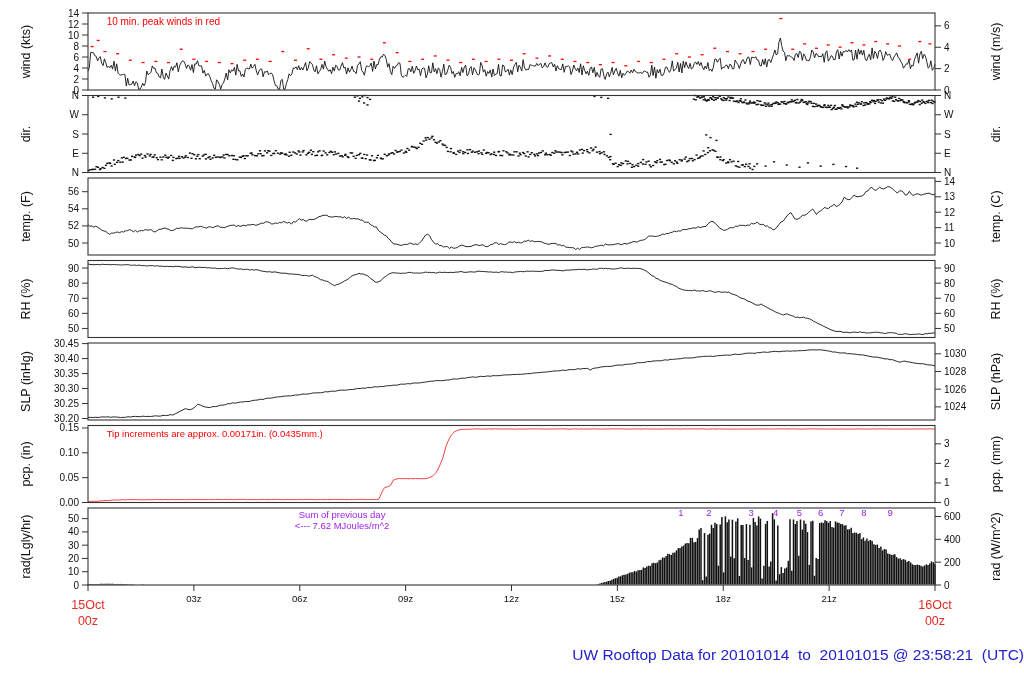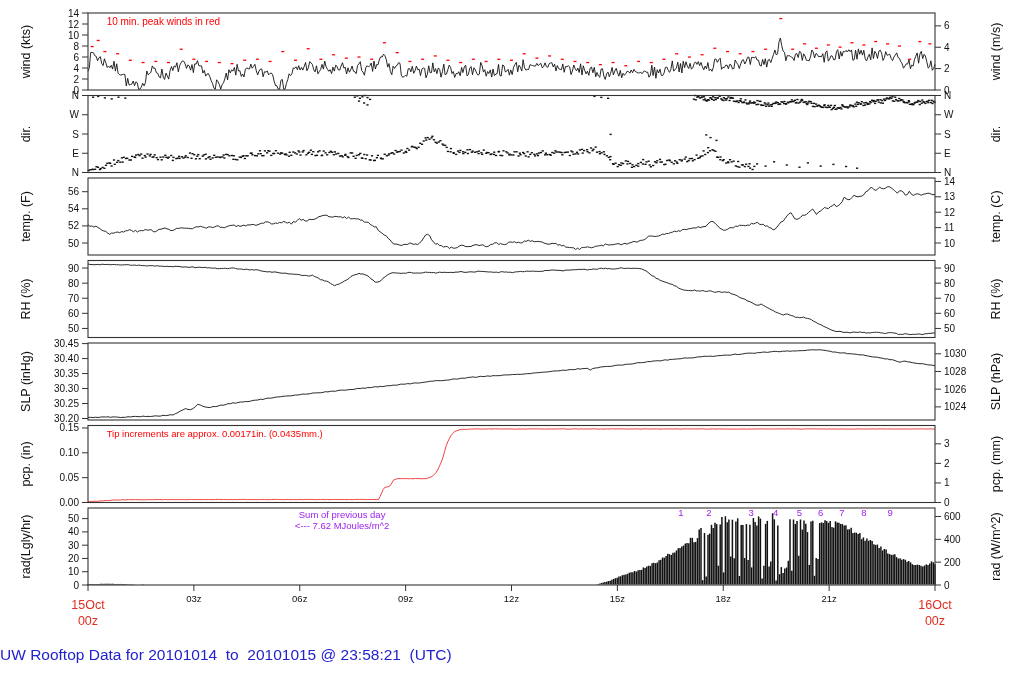--- a/index.html
+++ b/index.html
@@ -1,20 +1,20 @@
 <!DOCTYPE html>
 <html><head>
 <meta charset="utf-8">
 <style>
   html,body{margin:0;padding:0;background:#ffffff;}
   .page{position:relative;width:1024px;height:700px;background:#fff;overflow:hidden;
         font-family:"Liberation Sans", sans-serif;}
   svg{position:absolute;left:0;top:0;}
   svg text{font-family:"Liberation Sans", sans-serif;}
-  .title{position:absolute;left:0;top:646px;width:1024px;text-align:left;
+  .title{position:absolute;left:0;top:646px;width:1024px;text-align:right;
          font-size:15.5px;color:#2222cc;white-space:pre;}
 </style>
 </head>
 <body>
 
 <div class="page">
   <svg width="1024" height="645" viewBox="0 0 1024 645">
       <g>
         <g>
           <path d="M88.0 71.4L89.4 67.4L90.7 52.4L92.1 52.5L93.5 52.8L94.8 55.7L96.2 56.4L97.6 60.8L98.9 57.9L100.3 56.6L101.7 63.4L103.1 65.6L104.4 58.8L105.8 62.7L107.2 67.5L108.5 66.0L109.9 67.7L111.3 65.3L112.6 69.1L114.0 61.2L115.4 71.1L116.7 63.8L118.1 73.2L119.5 74.6L120.8 75.1L122.2 74.6L123.6 74.3L124.9 74.5L126.3 86.0L127.7 78.3L129.1 85.0L130.4 84.6L131.8 84.2L133.2 81.0L134.5 85.7L135.9 81.8L137.3 82.9L138.6 89.2L140.0 89.2L141.4 86.9L142.7 83.3L144.1 85.8L145.5 82.3L146.8 71.0L148.2 74.8L149.6 73.5L150.9 72.5L152.3 65.9L153.7 68.4L155.0 68.1L156.4 72.8L157.8 73.3L159.2 77.0L160.5 77.9L161.9 69.0L163.3 77.3L164.6 79.4L166.0 73.1L167.4 76.1L168.7 79.1L170.1 70.3L171.5 66.6L172.8 70.6L174.2 66.0L175.6 67.1L176.9 62.7L178.3 71.8L179.7 65.5L181.0 62.9L182.4 60.9L183.8 61.3L185.2 64.0L186.5 68.4L187.9 64.9L189.3 66.1L190.6 70.2L192.0 64.6L193.4 72.6L194.7 63.9L196.1 64.1L197.5 60.7L198.8 65.7L200.2 65.9L201.6 65.9L202.9 73.1L204.3 70.4L205.7 76.1L207.0 74.1L208.4 73.6L209.8 76.7L211.2 80.7L212.5 83.4L213.9 88.1L215.3 89.2L216.6 79.8L218.0 81.7L219.4 84.5L220.7 89.2L222.1 84.7L223.5 82.8L224.8 78.9L226.2 73.1L227.6 79.9L228.9 69.7L230.3 72.9L231.7 69.9L233.0 71.1L234.4 67.4L235.8 75.1L237.1 64.3L238.5 71.0L239.9 70.8L241.3 76.4L242.6 74.0L244.0 76.9L245.4 69.2L246.7 67.9L248.1 68.7L249.5 69.0L250.8 64.1L252.2 68.2L253.6 66.3L254.9 64.3L256.3 70.9L257.7 74.9L259.0 71.1L260.4 69.1L261.8 69.0L263.1 76.8L264.5 71.7L265.9 72.1L267.3 71.0L268.6 74.8L270.0 73.4L271.4 73.1L272.7 74.9L274.1 81.1L275.5 85.5L276.8 85.7L278.2 89.2L279.6 89.2L280.9 80.4L282.3 79.4L283.7 89.2L285.0 89.2L286.4 83.5L287.8 79.5L289.1 73.8L290.5 75.6L291.9 73.9L293.3 67.9L294.6 68.4L296.0 66.8L297.4 69.7L298.7 65.7L300.1 70.0L301.5 67.4L302.8 70.1L304.2 66.4L305.6 62.6L306.9 70.7L308.3 67.9L309.7 61.7L311.0 62.8L312.4 64.5L313.8 69.9L315.1 71.9L316.5 65.8L317.9 73.8L319.2 71.7L320.6 69.6L322.0 64.4L323.4 69.1L324.7 61.1L326.1 66.9L327.5 69.2L328.8 71.3L330.2 69.7L331.6 73.7L332.9 67.1L334.3 71.1L335.7 65.2L337.0 66.3L338.4 70.0L339.8 70.0L341.1 66.0L342.5 62.7L343.9 68.1L345.2 67.2L346.6 74.0L348.0 67.8L349.4 72.2L350.7 69.8L352.1 66.0L353.5 71.3L354.8 71.7L356.2 73.6L357.6 65.3L358.9 64.0L360.3 61.7L361.7 70.6L363.0 72.0L364.4 75.2L365.8 67.6L367.1 65.7L368.5 67.1L369.9 65.6L371.2 63.0L372.6 71.4L374.0 61.0L375.4 69.0L376.7 64.5L378.1 64.7L379.5 59.0L380.8 56.8L382.2 57.0L383.6 54.1L384.9 55.6L386.3 59.5L387.7 67.1L389.0 63.6L390.4 71.5L391.8 74.7L393.1 66.2L394.5 68.4L395.9 66.1L397.2 65.3L398.6 62.6L400.0 63.4L401.3 75.1L402.7 77.3L404.1 76.6L405.5 75.2L406.8 76.3L408.2 68.8L409.6 68.6L410.9 71.9L412.3 66.2L413.7 73.3L415.0 70.8L416.4 66.0L417.8 69.9L419.1 69.1L420.5 75.6L421.9 69.1L423.2 68.0L424.6 68.4L426.0 77.8L427.3 74.5L428.7 65.8L430.1 72.8L431.5 72.5L432.8 62.8L434.2 71.8L435.6 68.7L436.9 73.7L438.3 67.9L439.7 69.5L441.0 77.2L442.4 71.6L443.8 64.1L445.1 74.8L446.5 74.0L447.9 69.6L449.2 65.2L450.6 67.3L452.0 73.5L453.3 71.5L454.7 77.4L456.1 73.5L457.5 73.8L458.8 71.7L460.2 75.8L461.6 67.4L462.9 72.6L464.3 67.0L465.7 65.2L467.0 75.8L468.4 74.5L469.8 68.2L471.1 66.6L472.5 74.8L473.9 67.8L475.2 69.6L476.6 73.0L478.0 75.1L479.3 74.3L480.7 62.4L482.1 65.7L483.4 72.1L484.8 69.7L486.2 76.2L487.6 71.5L488.9 73.5L490.3 69.9L491.7 77.1L493.0 69.0L494.4 75.6L495.8 74.0L497.1 73.7L498.5 64.4L499.9 75.5L501.2 76.0L502.6 65.0L504.0 65.8L505.3 71.9L506.7 71.2L508.1 69.3L509.4 75.1L510.8 69.9L512.2 74.6L513.6 67.1L514.9 64.6L516.3 62.4L517.7 71.8L519.0 65.2L520.4 67.3L521.8 71.0L523.1 59.7L524.5 67.8L525.9 70.1L527.2 69.4L528.6 69.5L530.0 64.7L531.3 65.2L532.7 65.6L534.1 66.0L535.4 66.1L536.8 63.4L538.2 65.6L539.6 64.1L540.9 63.5L542.3 67.9L543.7 66.4L545.0 62.8L546.4 66.6L547.8 67.3L549.1 63.8L550.5 62.9L551.9 62.8L553.2 66.9L554.6 64.2L556.0 71.0L557.3 65.6L558.7 68.7L560.1 69.3L561.4 69.6L562.8 63.9L564.2 72.3L565.5 66.5L566.9 66.6L568.3 65.8L569.7 66.9L571.0 74.6L572.4 71.0L573.8 65.0L575.1 68.6L576.5 70.8L577.9 68.1L579.2 72.5L580.6 63.8L582.0 75.0L583.3 65.8L584.7 70.4L586.1 73.9L587.4 71.2L588.8 75.3L590.2 68.1L591.5 67.0L592.9 72.8L594.3 67.3L595.7 76.8L597.0 72.4L598.4 76.0L599.8 77.3L601.1 69.0L602.5 68.8L603.9 76.2L605.2 79.4L606.6 73.9L608.0 72.1L609.3 76.8L610.7 73.2L612.1 67.4L613.4 74.9L614.8 70.9L616.2 68.4L617.5 72.8L618.9 76.2L620.3 70.4L621.7 77.8L623.0 73.3L624.4 75.3L625.8 73.5L627.1 71.2L628.5 71.6L629.9 73.2L631.2 70.1L632.6 72.7L634.0 69.3L635.3 71.5L636.7 72.2L638.1 73.1L639.4 72.8L640.8 72.4L642.2 73.7L643.5 71.5L644.9 70.9L646.3 72.3L647.6 72.0L649.0 77.2L650.4 75.0L651.8 65.2L653.1 75.5L654.5 67.0L655.9 78.3L657.2 69.7L658.6 73.0L660.0 69.2L661.3 75.3L662.7 75.6L664.1 72.9L665.4 67.3L666.8 67.1L668.2 70.2L669.5 72.4L670.9 69.3L672.3 60.9L673.6 71.0L675.0 69.8L676.4 67.9L677.8 62.2L679.1 72.0L680.5 63.5L681.9 73.0L683.2 61.2L684.6 67.7L686.0 61.8L687.3 66.1L688.7 68.5L690.1 63.3L691.4 69.2L692.8 67.7L694.2 63.6L695.5 61.9L696.9 64.4L698.3 61.6L699.6 65.7L701.0 62.4L702.4 66.9L703.8 69.8L705.1 66.1L706.5 68.8L707.9 62.5L709.2 70.6L710.6 69.1L712.0 71.3L713.3 67.5L714.7 59.2L716.1 59.1L717.4 62.3L718.8 59.7L720.2 58.2L721.5 69.3L722.9 67.3L724.3 67.6L725.6 65.3L727.0 65.1L728.4 68.7L729.7 64.4L731.1 64.9L732.5 69.0L733.9 68.5L735.2 60.0L736.6 62.6L738.0 64.7L739.3 68.5L740.7 64.0L742.1 60.3L743.4 59.7L744.8 64.0L746.2 61.3L747.5 57.3L748.9 57.1L750.3 64.5L751.6 57.3L753.0 57.4L754.4 58.0L755.7 56.6L757.1 60.0L758.5 60.2L759.9 65.5L761.2 66.1L762.6 59.4L764.0 64.6L765.3 58.7L766.7 67.1L768.1 60.0L769.4 59.5L770.8 62.6L772.2 58.4L773.5 54.5L774.9 50.0L776.3 55.0L777.6 53.7L779.0 41.7L780.4 38.0L781.7 45.6L783.1 51.1L784.5 52.3L785.9 60.7L787.2 55.6L788.6 55.8L790.0 55.8L791.3 57.1L792.7 57.8L794.1 60.5L795.4 54.2L796.8 53.5L798.2 57.5L799.5 51.4L800.9 52.3L802.3 60.4L803.6 53.8L805.0 56.0L806.4 60.3L807.7 60.4L809.1 60.8L810.5 56.9L811.8 50.0L813.2 52.0L814.6 57.8L816.0 53.4L817.3 54.4L818.7 56.8L820.1 56.3L821.4 56.9L822.8 53.7L824.2 62.3L825.5 52.7L826.9 50.8L828.3 61.1L829.6 59.1L831.0 55.7L832.4 56.2L833.7 59.8L835.1 59.5L836.5 51.6L837.8 49.7L839.2 59.0L840.6 51.5L842.0 56.2L843.3 51.3L844.7 51.9L846.1 50.3L847.4 52.0L848.8 49.7L850.2 51.7L851.5 49.9L852.9 60.3L854.3 59.4L855.6 50.1L857.0 59.2L858.4 48.9L859.7 54.3L861.1 50.2L862.5 55.1L863.8 50.3L865.2 58.9L866.6 60.9L868.0 56.9L869.3 54.3L870.7 59.8L872.1 47.9L873.4 58.5L874.8 51.4L876.2 53.5L877.5 58.5L878.9 51.1L880.3 50.2L881.6 53.2L883.0 60.4L884.4 57.6L885.7 51.6L887.1 55.3L888.5 54.7L889.8 54.2L891.2 58.6L892.6 60.6L893.9 57.0L895.3 55.2L896.7 52.9L898.1 57.5L899.4 58.3L900.8 61.6L902.2 63.9L903.5 68.2L904.9 66.1L906.3 63.8L907.6 64.1L909.0 59.7L910.4 68.8L911.7 65.1L913.1 66.1L914.5 59.5L915.8 56.2L917.2 52.9L918.6 63.2L919.9 54.1L921.3 51.3L922.7 58.6L924.1 54.3L925.4 56.0L926.8 61.8L928.2 68.1L929.5 66.8L930.9 60.8L932.3 70.3L933.6 68.6L935.0 64.3" fill="none" stroke="#111111" stroke-width="0.9"></path>

